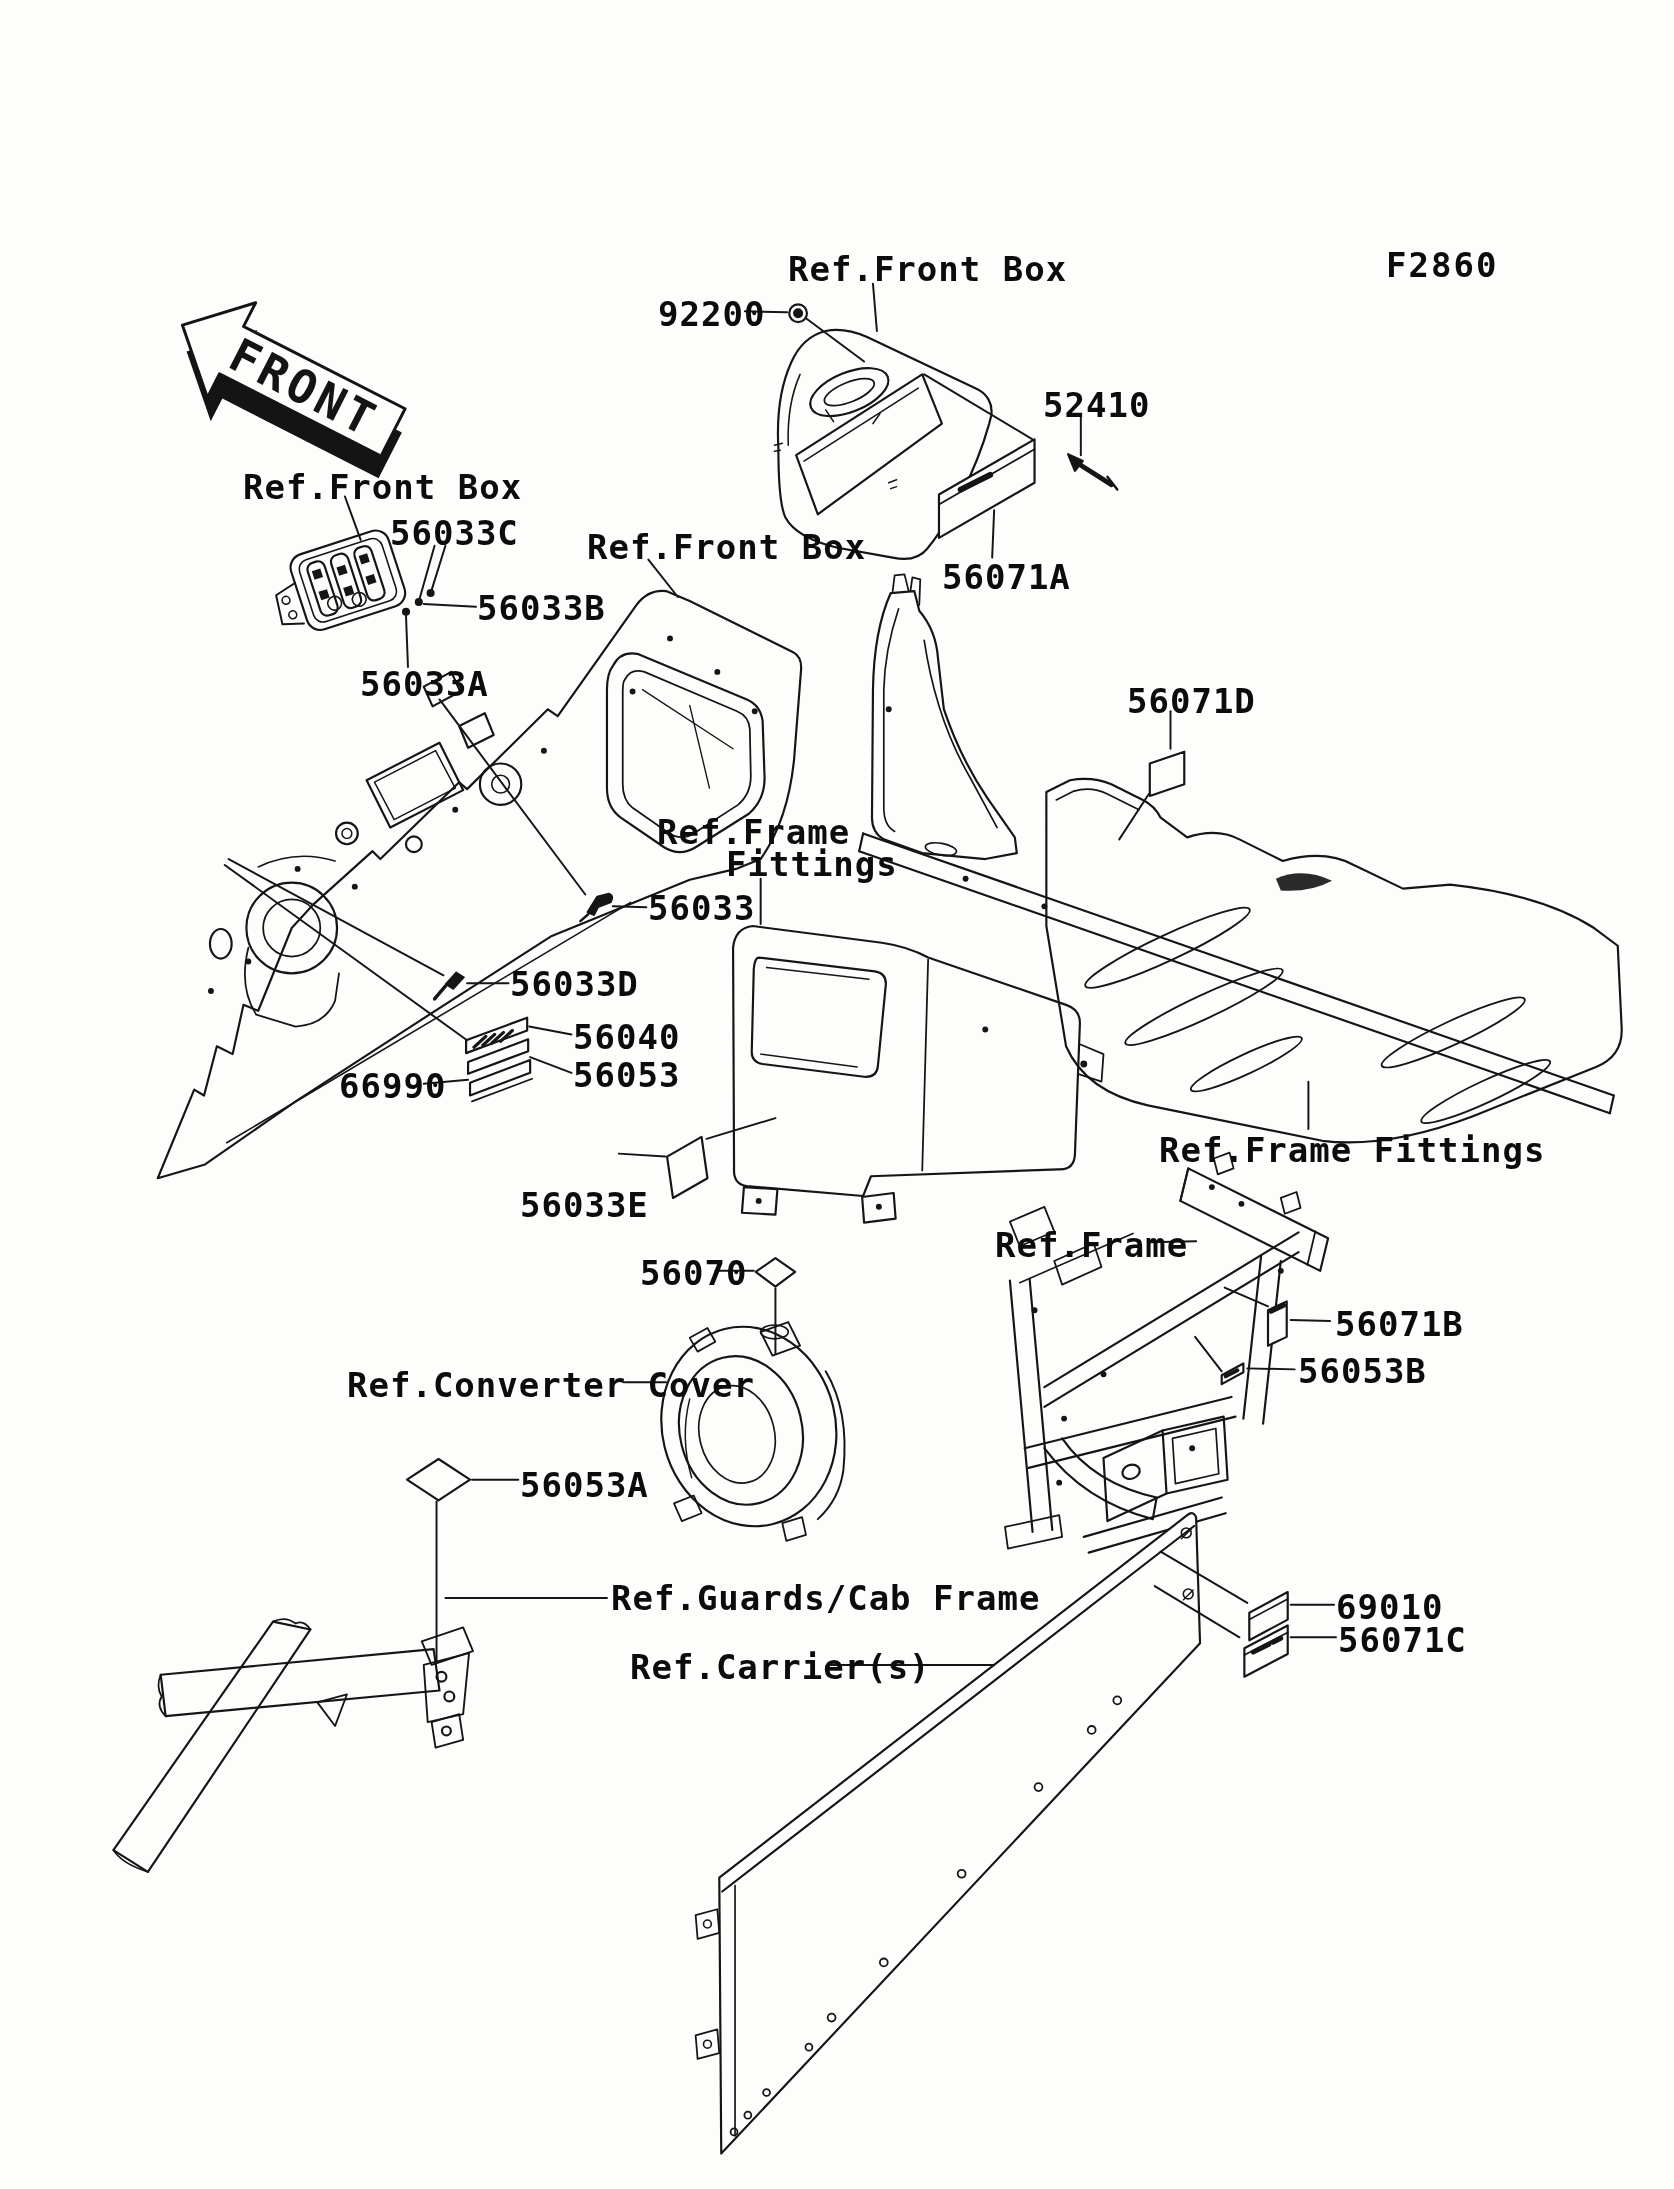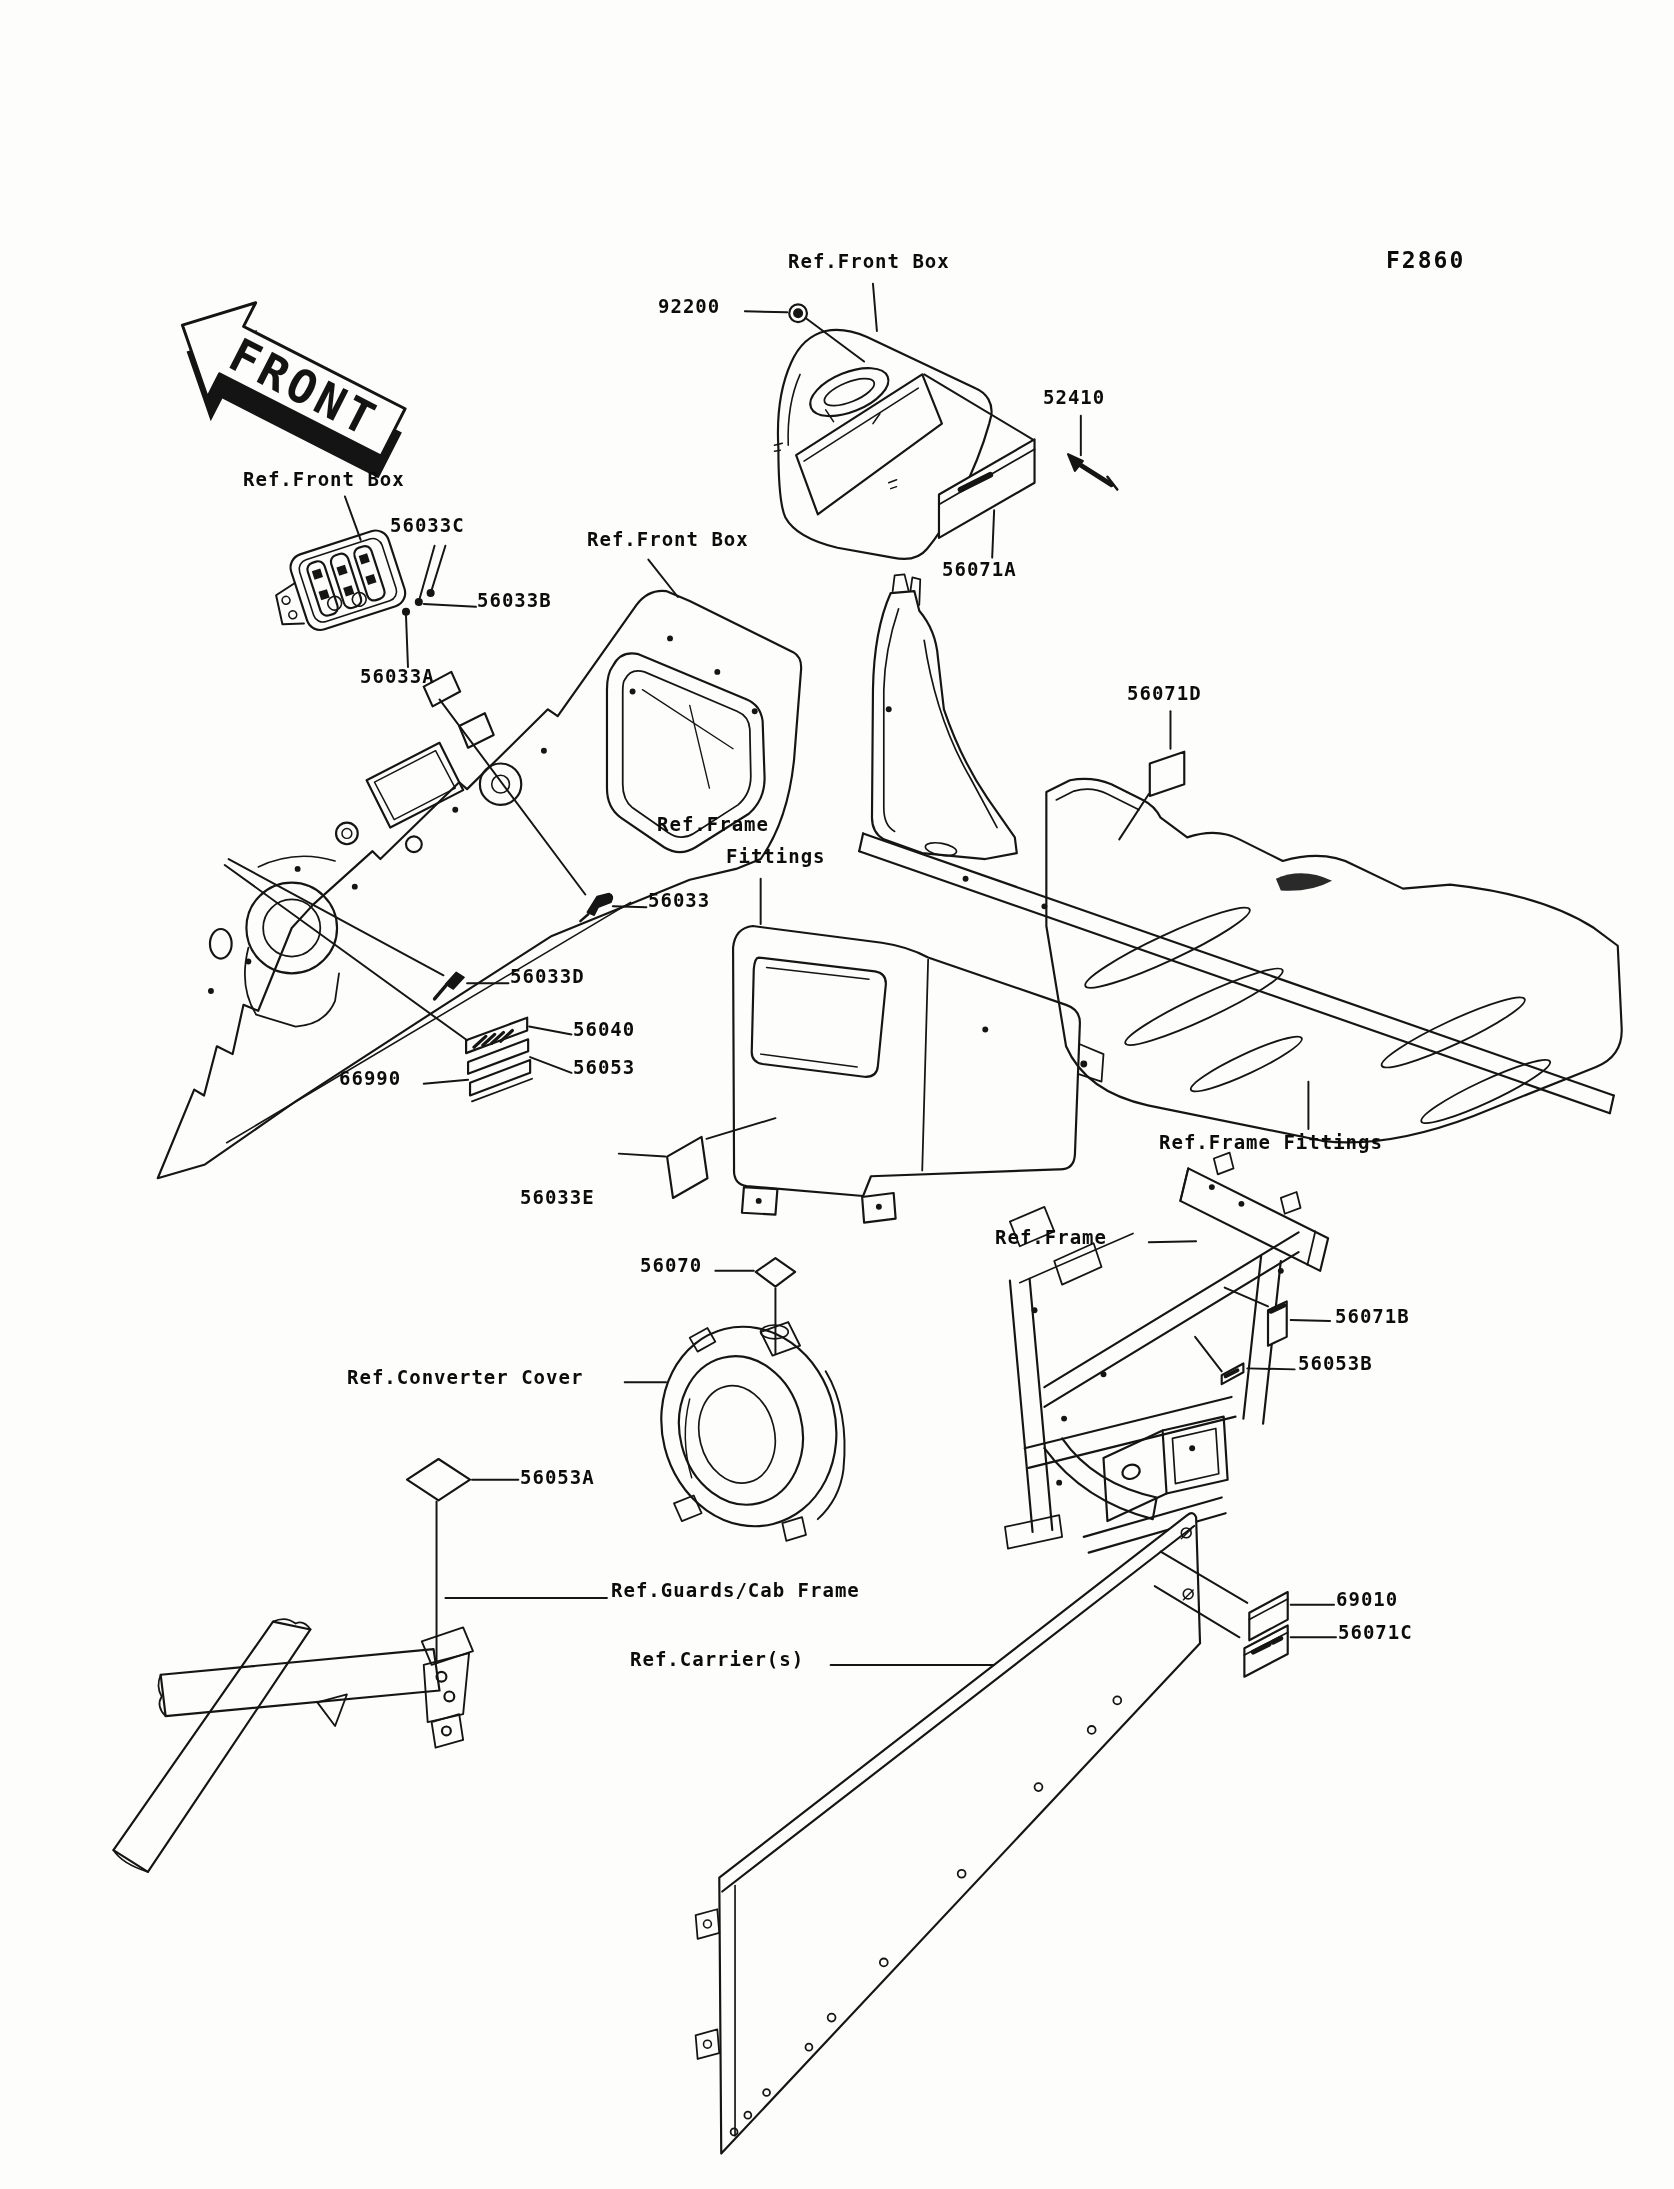--- a/index.html
+++ b/index.html
@@ -8,27 +8,27 @@
     width:1675px;height:2190px;
     background:#fdfdfb;
     overflow:hidden;
     font-family:"DejaVu Sans Mono","Liberation Mono",monospace;
   }
   .canvas svg{position:absolute;left:0;top:0;}
   .lbl{
     position:absolute;
     font-family:"DejaVu Sans Mono","Liberation Mono",monospace;
     font-weight:700;
-    font-size:19px;
+    font-size:34px;
     line-height:1.05;
     letter-spacing:1px;
     color:#0c0c0c;
     white-space:nowrap;
   }
-  .code{font-size:23px;letter-spacing:2px;}
+  .code{font-size:34px;letter-spacing:2px;}
 </style>
 </head>
 <body>
 
 <div class="canvas">
 
 <svg viewBox="0 0 1700 2223" width="1675" height="2190" fill="none" stroke="#151515" stroke-width="2.2" stroke-linecap="round" stroke-linejoin="round">
 
   <g transform="translate(185,330) rotate(27)">
     <polygon points="16,22 70,-30 70,-4 248,-4 248,48 70,48 70,74" fill="#141414" stroke="none"></polygon>

